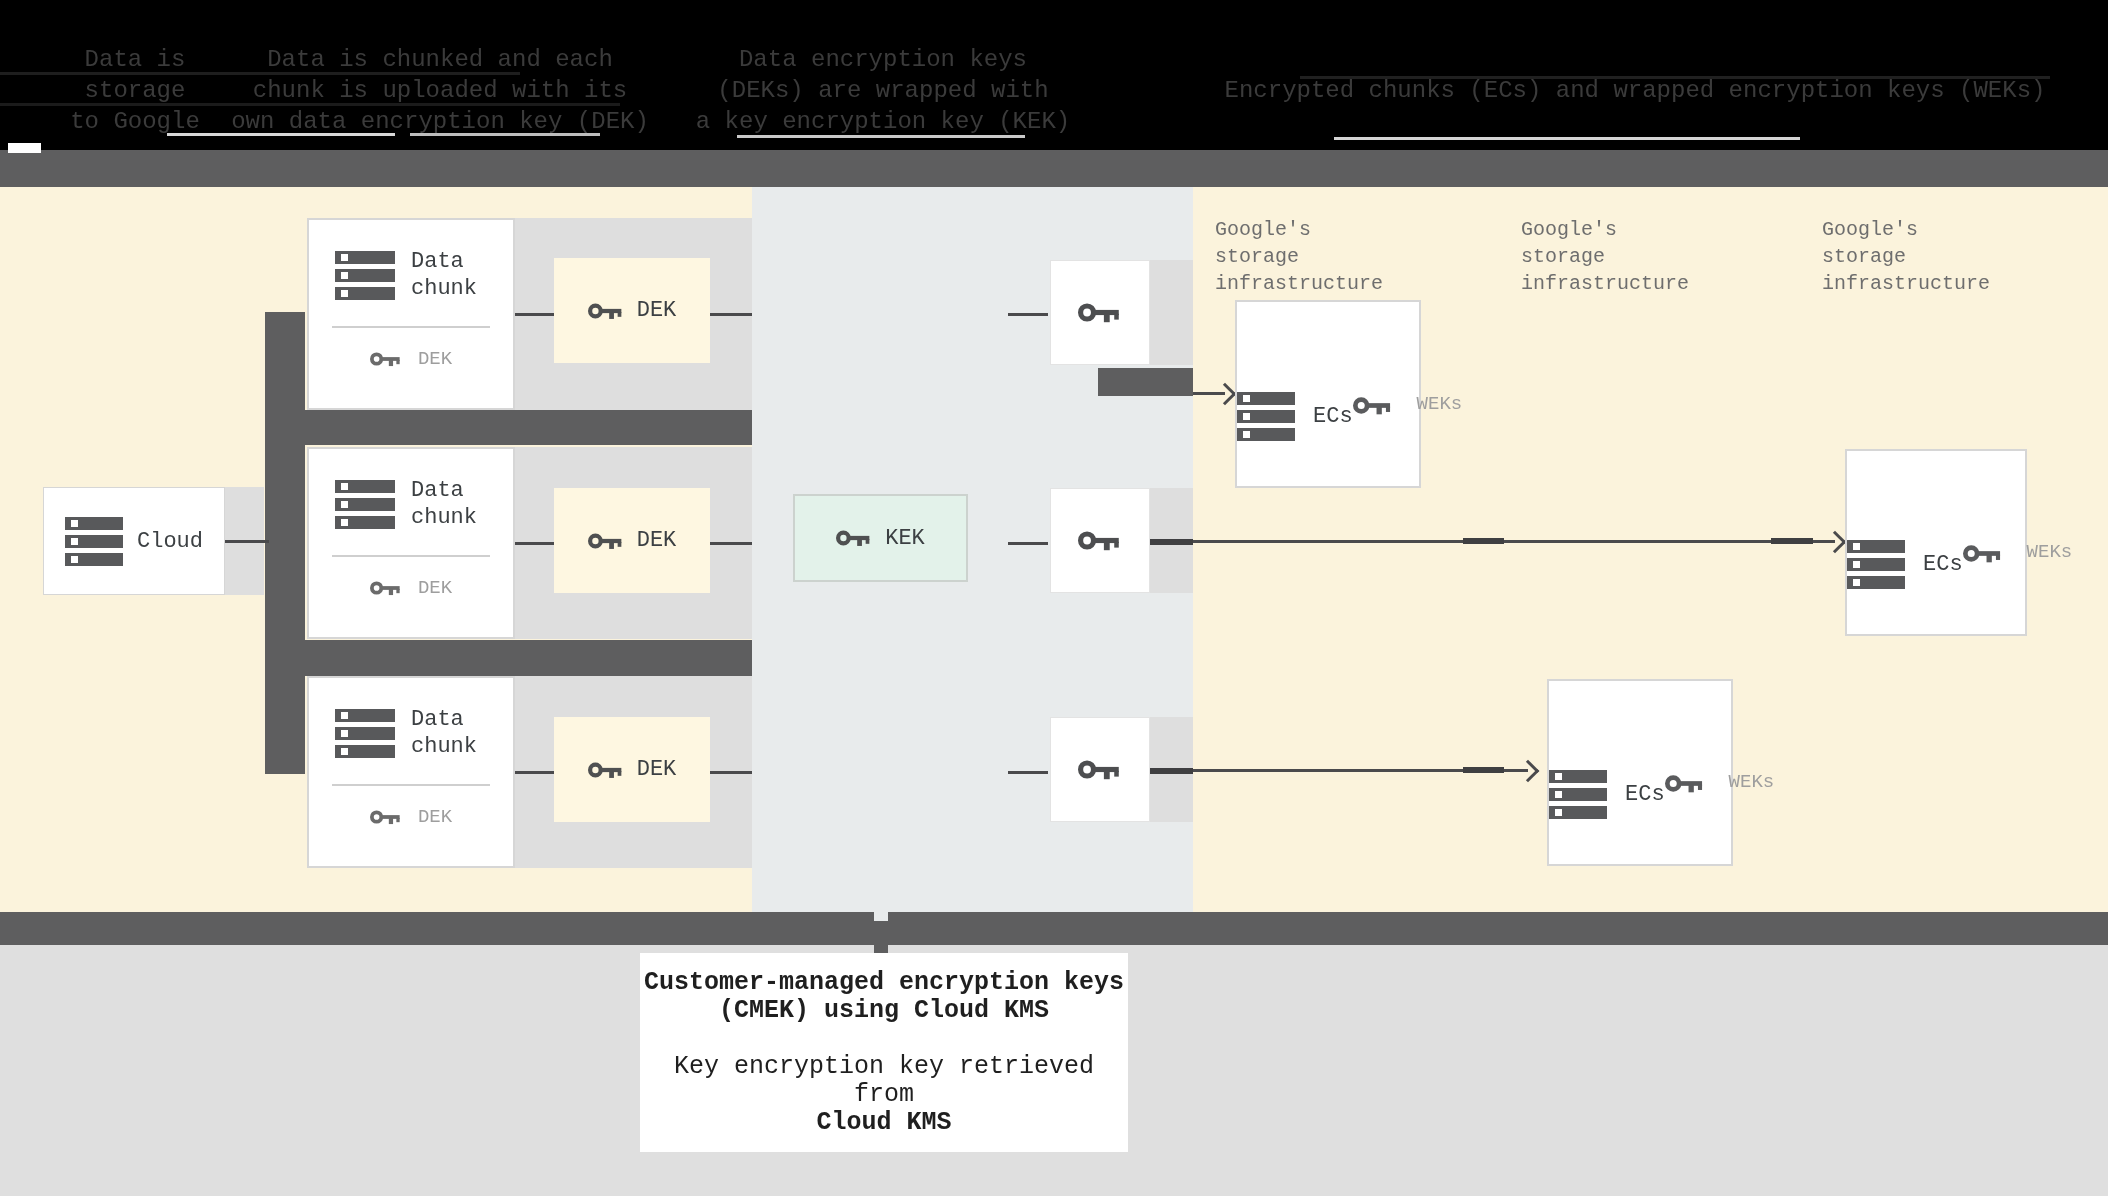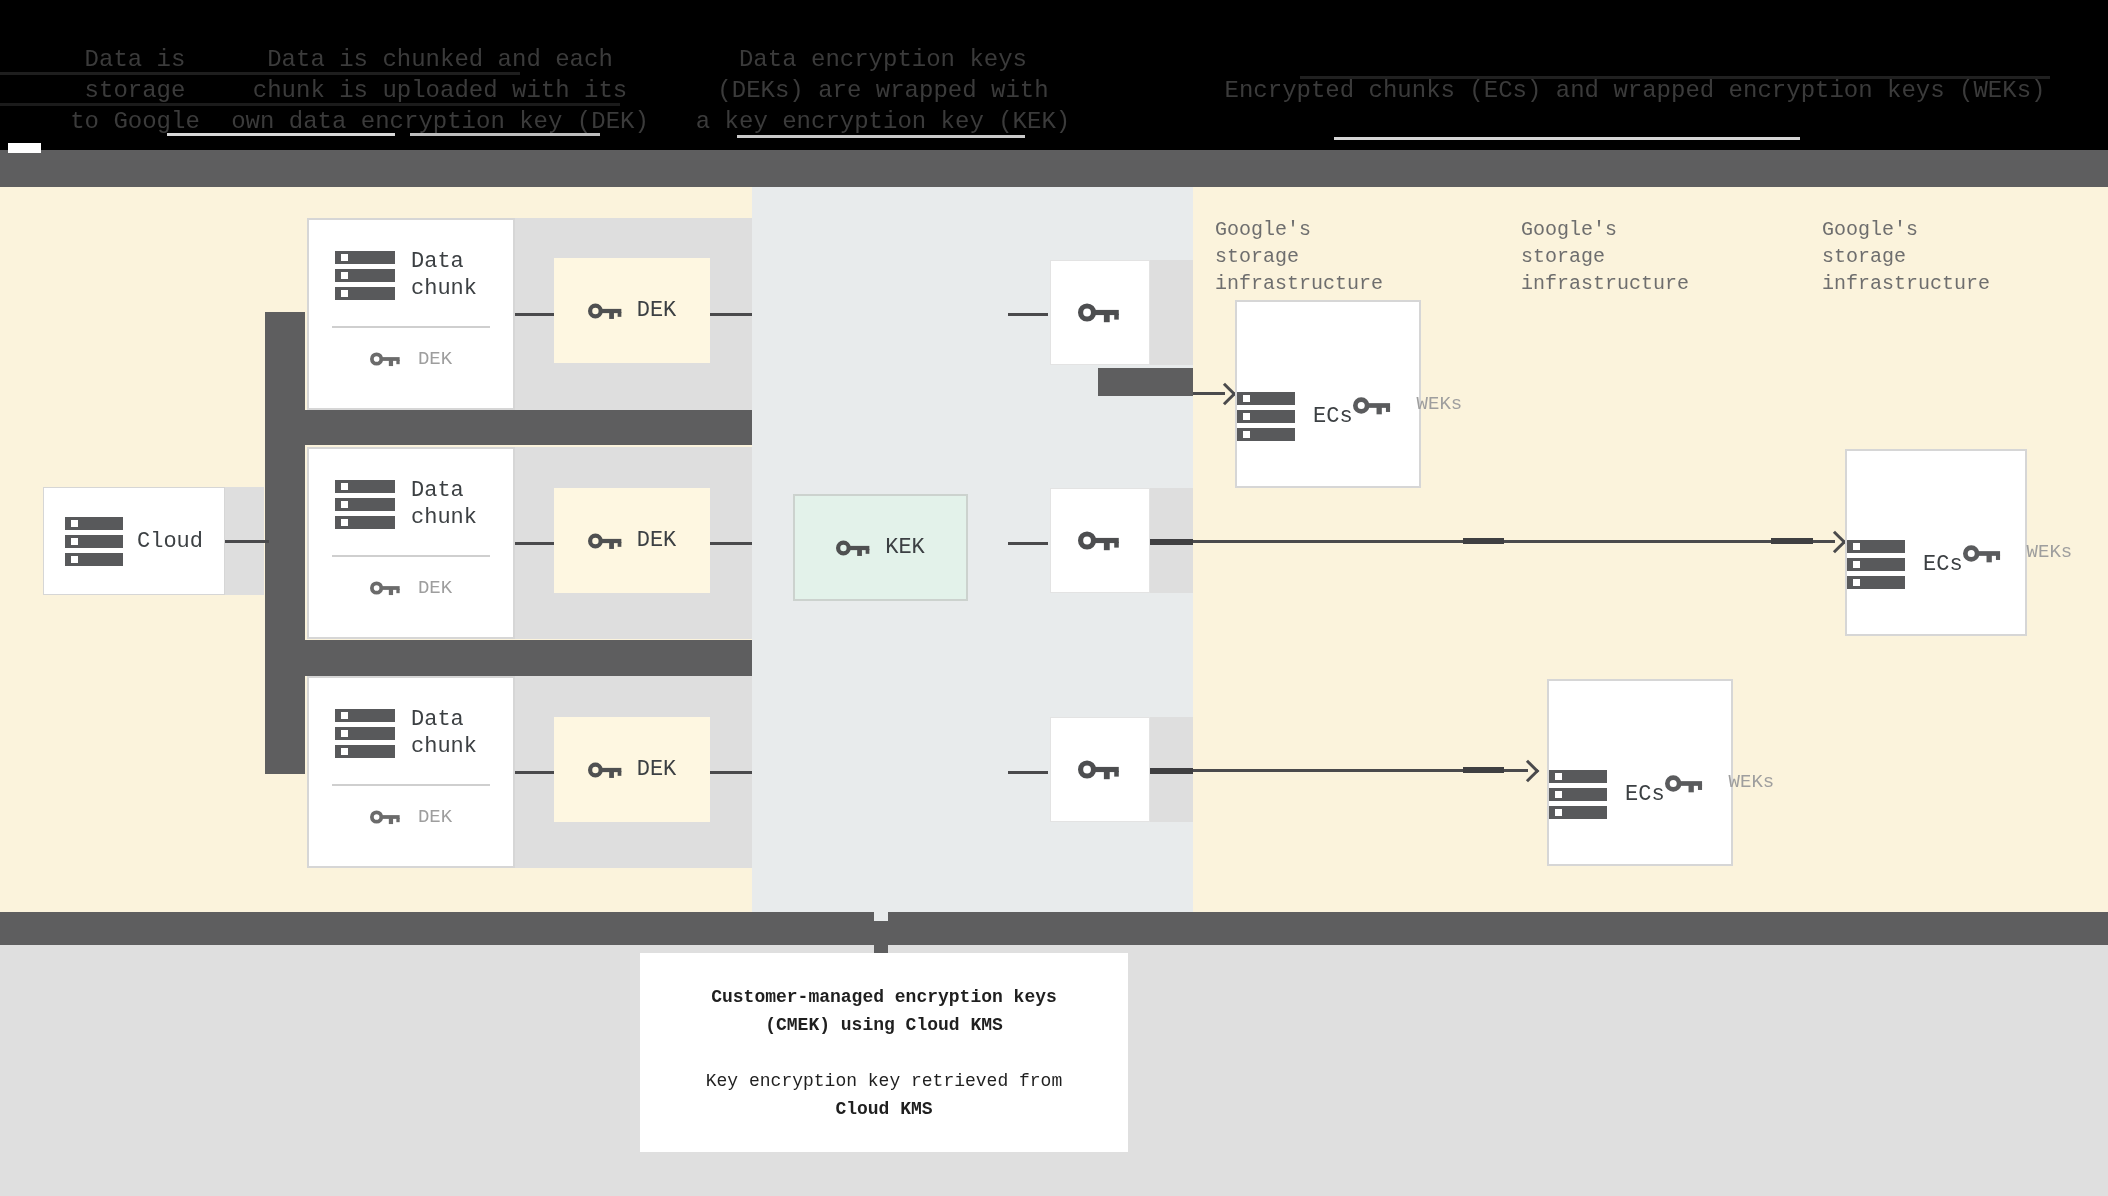--- a/index.html
+++ b/index.html
@@ -60,21 +60,21 @@
   .ecbox{display:flex;flex-direction:row;align-items:center}
   .ecbox .toprow{display:flex;align-items:center;gap:18px;margin-top:44px;height:50px}
   .ecbox .divider{width:148px;margin-top:26px}
   .ecbox .botrow{display:flex;gap:24px;margin-top:22px}
 
   .storage-lbl{width:172px;color:var(--c-storagetext);font-size:20px;line-height:27px}
 
   
   .caption{left:640px;top:953px;width:488px;height:199px;background:#fff;
            display:flex;flex-direction:column;align-items:center;justify-content:center;
-           font-size:18px;line-height:28px;color:#1f1f1f;text-align:center}
+           font-size:25px;line-height:28px;color:#1f1f1f;text-align:center}
   .caption .b{font-weight:bold}
   .caption .gap{height:28px}
 </style>
 </head>
 <body>
 
 <svg width="0" height="0" style="position:absolute">
   <defs>
     <g id="keyglyph">
       <circle cx="7" cy="10" r="5" fill="none" stroke="currentColor" stroke-width="4"></circle>
@@ -212,21 +212,21 @@
   </div>
   <div class="abs line" style="left:515px;top:771px;width:39px"></div>
   <div class="abs flexc" style="left:554px;top:717px;width:156px;height:105px;background:var(--c-yellow);gap:13px">
     <svg class="key" width="36" height="22" viewBox="0 0 34 20" style="color:#4f5051">
         <use href="#keyglyph"></use>
       </svg>
     <span class="lbl">DEK</span>
   </div>
   <div class="abs line" style="left:710px;top:771px;width:42px"></div>
 
-  <div class="abs flexc" style="left:793px;top:494px;width:175px;height:107px;background:var(--c-green);border:2px solid #ccd2ce;box-sizing:border-box;gap:13px">
+  <div class="abs flexc" style="left:793px;top:494px;width:175px;height:88px;background:var(--c-green);border:2px solid #ccd2ce;box-sizing:border-box;gap:13px">
     <svg class="key" width="36" height="22" viewBox="0 0 34 20" style="color:#4f5051">
         <use href="#keyglyph"></use>
       </svg>
     <span class="lbl">KEK</span>
   </div>
 
   <div class="abs line" style="left:1008px;top:313px;width:40px"></div>
   <div class="abs line" style="left:1008px;top:542px;width:40px"></div>
   <div class="abs line" style="left:1008px;top:771px;width:40px"></div>
 

